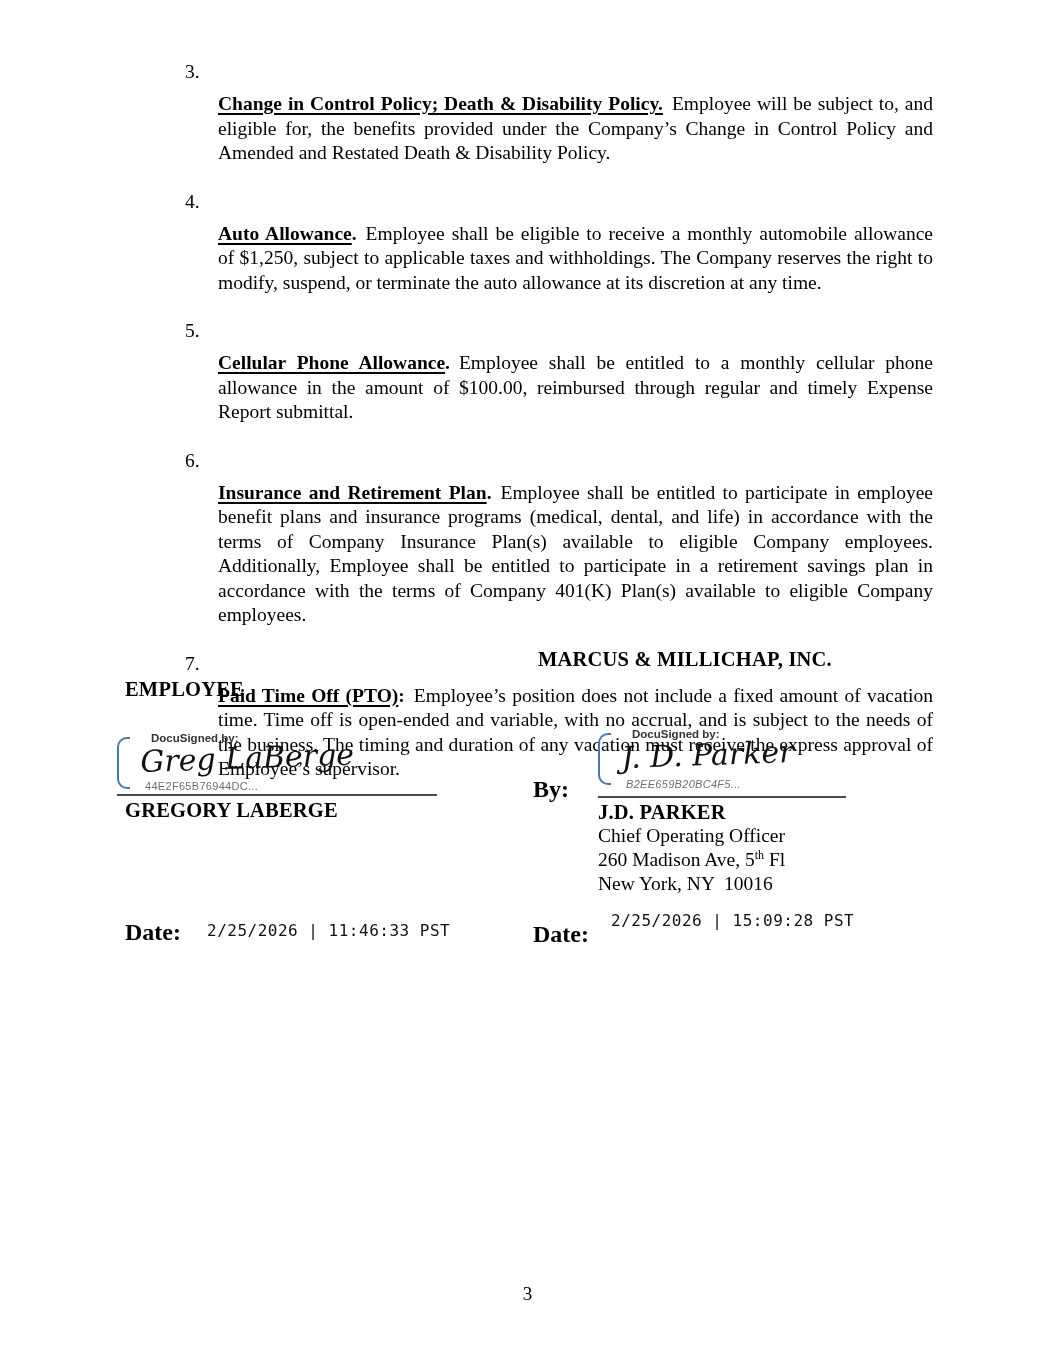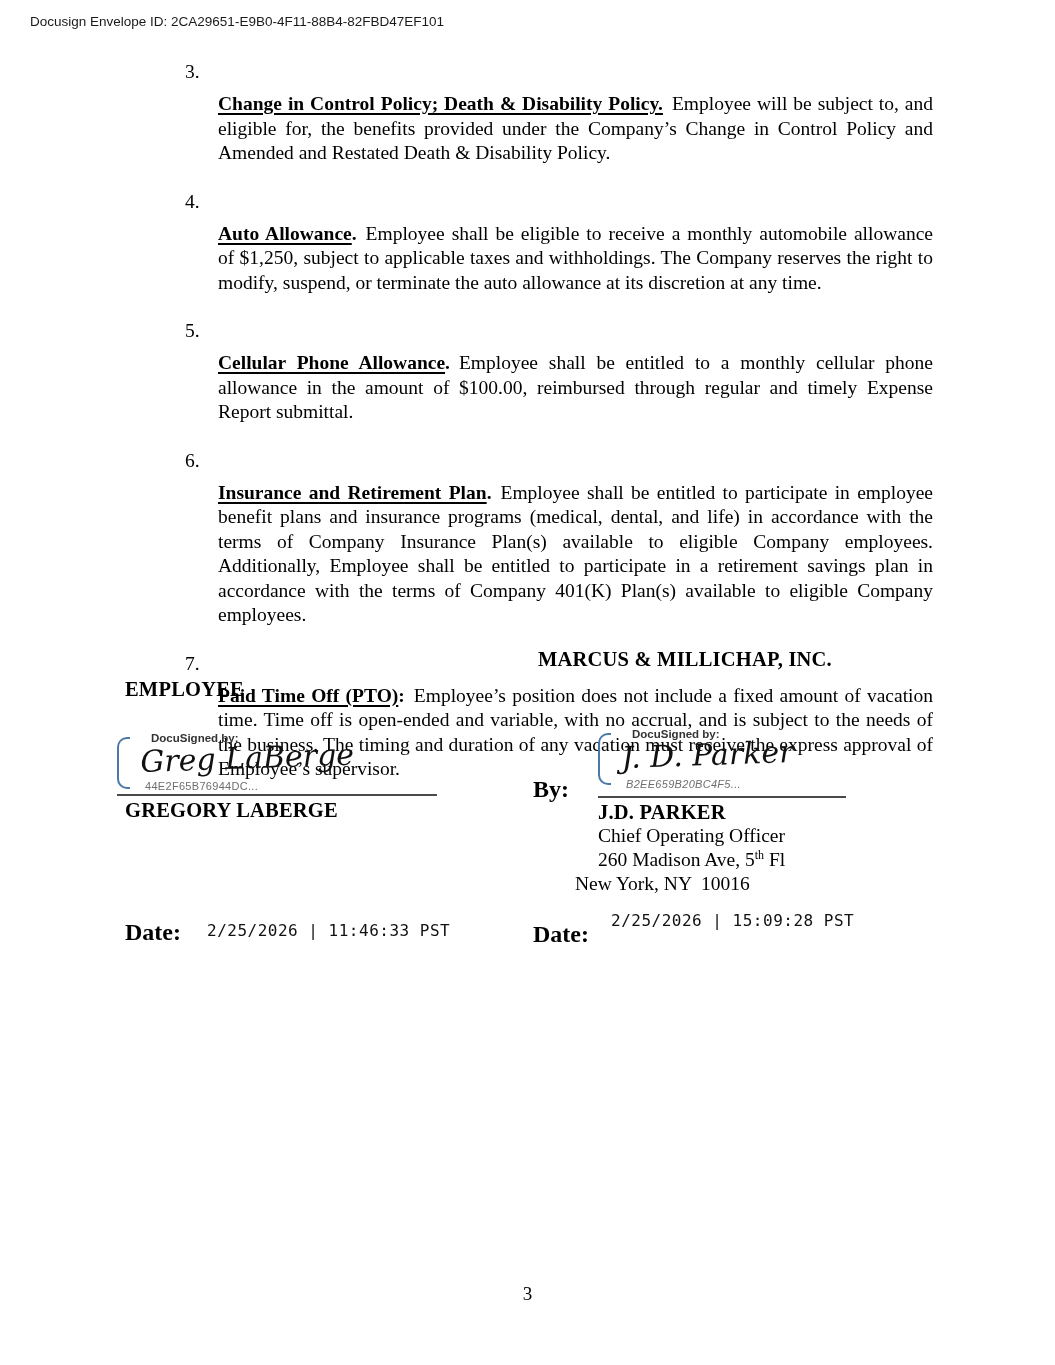--- a/index.html
+++ b/index.html
@@ -91,21 +91,20 @@
     position:absolute; left:0; top:1283px; width:100%;
     text-align:center; font-size:19px;
   }
   sup { font-size:12px; vertical-align:super; line-height:0; }
 </style>
 </head>
 <body>
 
 <div class="page">
 
-  <div class="envelope-header">Docusign Envelope ID: 2CA29651-E9B0-4F11-88B4-82FBD47EF101</div>
 
   <div class="clauses">
 
     <div class="clause">
       <div class="clause-num">3.</div>
       <div class="clause-text"><span class="clause-head"><span class="clause-title">Change in Control Policy; Death &amp; Disability Policy.</span><span class="clause-suffix"></span></span><span>Employee will be subject to, and eligible for, the benefits provided under the Company’s Change in Control Policy and Amended and Restated Death &amp; Disability Policy.</span></div>
     </div>
 
     <div class="clause">
       <div class="clause-num">4.</div>
@@ -150,20 +149,20 @@
   <div class="stamp" style="left:598px; top:728px; width:250px; height:64px;">
     <span class="bracket"></span>
     <span class="ds-label">DocuSigned by:</span>
     <span class="ds-script">J. D. Parker</span>
     <span class="ds-id" style="top:50px;font-style:italic;">B2EE659B20BC4F5...</span>
   </div>
   <div class="sig-line" style="left:598px; top:796px; width:248px;"></div>
   <div class="printed-name" style="left:598px; top:801px;">J.D. PARKER</div>
   <div class="plain-line" style="left:598px; top:825px;">Chief Operating Officer</div>
   <div class="plain-line" style="left:598px; top:849px;font-family:Liberation Serif, serif;"><span>260 Madison Ave, 5</span><sup>th</sup><span> Fl</span></div>
-  <div class="plain-line" style="left:575px; top:873px;">New York, NY  10016</div>
+  <div class="plain-line" style="left:598px; top:873px;">New York, NY  10016</div>
 
   <div class="date-label" style="left:533px; top:921px;">Date:</div>
   <div class="date-value" style="left:611px; top:911px;">2/25/2026 | 15:09:28 PST</div>
 
   <div class="page-number">3</div>
 
 </div>
 
 </body></html>

